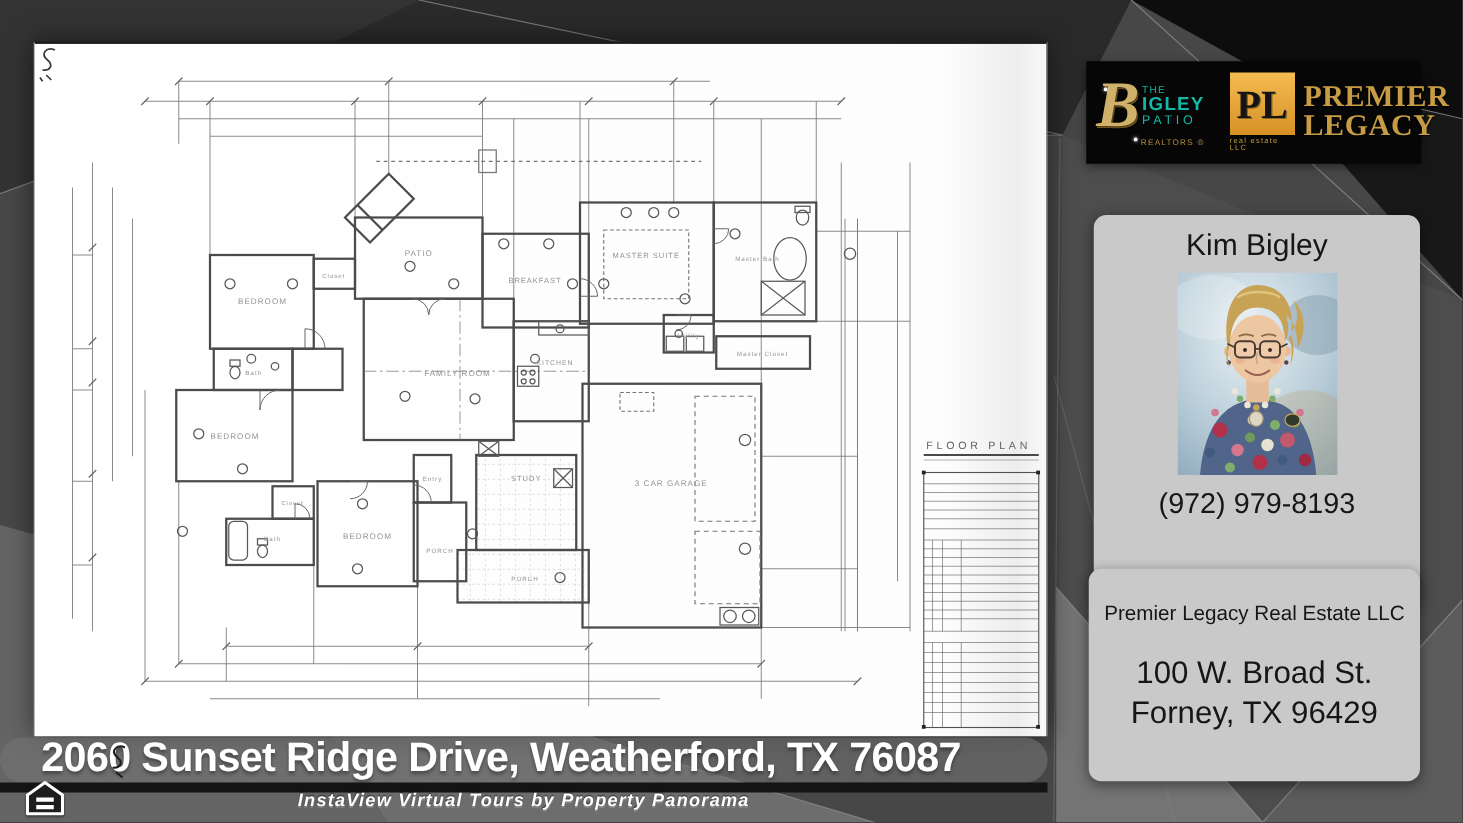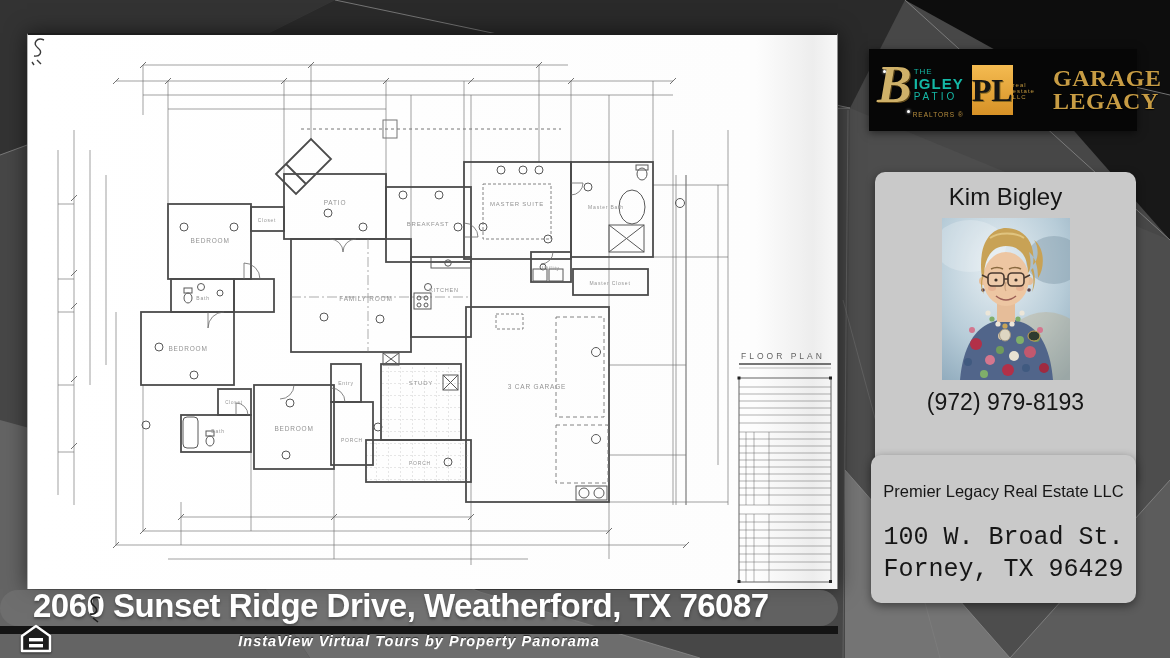--- a/index.html
+++ b/index.html
@@ -33,39 +33,39 @@
   .bigley { position:relative; display:flex; flex-direction:column; width:118px; }
   .bigley-row { display:flex; align-items:center; }
   .bigley-b { font-family:"Liberation Serif", serif; font-style:italic; font-weight:bold; font-size:52px;
               line-height:.9; color:#cfb169; text-shadow:0 0 2px #000, 1px 1px 0 #7a5c20; }
   .glint { position:absolute; width:3px; height:3px; border-radius:50%; background:#fff; box-shadow:0 0 3px #fff; }
   .bigley-stack { margin-left:2px; color:#14b8a6; line-height:1; }
   .bigley-the { font-size:8px; letter-spacing:1px; }
   .bigley-igley { font-size:15px; letter-spacing:1px; font-weight:bold; }
   .bigley-group { font-size:10px; letter-spacing:3px; margin-top:1px; }
   .bigley-realtors { font-size:6.5px; color:#b98f3e; letter-spacing:1px; text-align:right; margin-top:3px; }
-  .pl-block { display:flex; flex-direction:row; align-items:center; margin-left:8px; }
+  .pl-block { display:flex; flex-direction:column; margin-left:20px; }
   .pl-square { width:52px; height:50px; background:linear-gradient(#f4bb51,#d69126); display:flex;
                align-items:center; justify-content:center; }
   .pl-mono { font-family:"Liberation Serif", serif; font-weight:bold; font-size:32px; color:#141414;
              text-shadow:1px 1px 0 #8a6a20; }
   .pl-sub { font-size:6px; color:#c69a3f; letter-spacing:1px; margin-top:2px; }
   .premier { margin-left:7px; font-family:"Liberation Serif", serif; font-weight:bold; color:#c79c44;
              font-size:24px; line-height:.95; letter-spacing:.5px; text-shadow:0 1px 1px #000; }
 
   
   .card { position:absolute; background:#c9c9c9; border-radius:10px; text-align:center; z-index:4;
           box-shadow:0 3px 10px rgba(0,0,0,.45); color:#161616; }
   .agent-card { left:875px; top:172px; width:261px; height:314px; }
   .agent-name { font-size:24px; padding-top:11px; }
   .agent-photo { width:128px; height:162px; margin:7px auto 0; display:block; }
   .agent-phone { font-size:23px; margin-top:9px; }
-  .office-card { left:871px; top:455px; width:265px; height:148px; }
+  .office-card { left:871px; top:455px; width:265px; height:170px; }
   .office-company { font-size:16.5px; padding-top:27px; }
-  .office-addr { font-size:25px; line-height:1.28; margin-top:21px;font-family:Liberation Mono, monospace; }
+  .office-addr { font-size:25px; line-height:1.28; margin-top:21px; }
 </style>
 </head>
 <body>
 
 <div class="stage">
 
   <svg class="bg" width="1170" height="658">
     <rect width="1170" height="658" fill="#474747"></rect>
     <polygon points="0,0 335,0 95,120 0,155" fill="#333333"></polygon>
     <polygon points="335,0 905,0 850,108 95,120" fill="#2a2a2a"></polygon>
@@ -304,21 +304,21 @@
       </div>
       <div class="bigley-realtors">REALTORS ®</div>
     </div>
     <div class="pl-block">
       <div class="pl-square">
         <span class="pl-mono">PL</span>
       </div>
       <div class="pl-sub">real estate LLC</div>
     </div>
     <div class="premier">
-      <div>GARAGE</div>
+      <div>PREMIER</div>
       <div>LEGACY</div>
     </div>
   </div>
 
   <div class="card agent-card">
     <div class="agent-name">Kim Bigley</div>
     <svg class="agent-photo" viewBox="0 0 128 162">
       <defs>
         <radialGradient id="bgv" cx="45%" cy="30%" r="85%">
           <stop offset="0%" stop-color="#e9f0f4"></stop>

